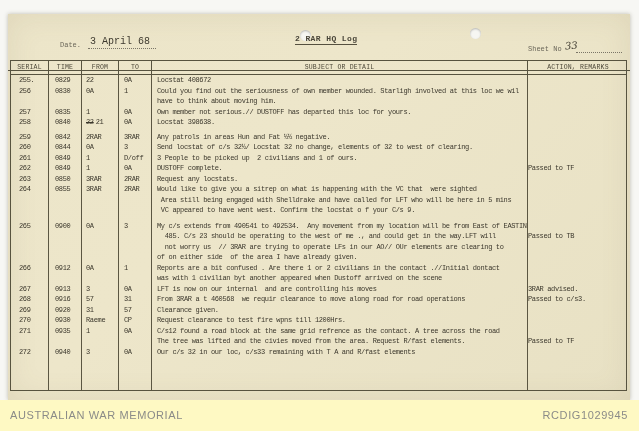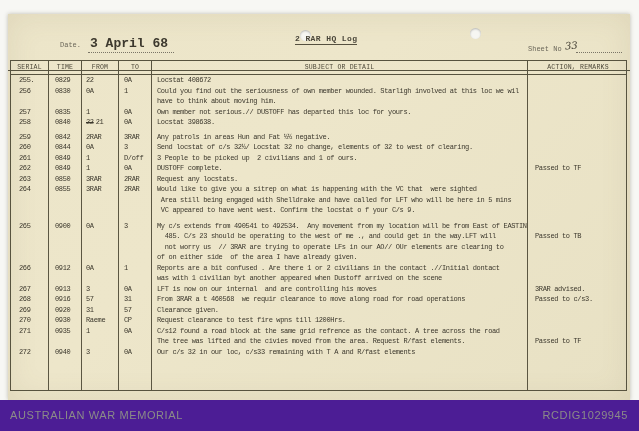--- a/index.html
+++ b/index.html
@@ -9,21 +9,21 @@
   .paper{position:absolute;left:8px;top:14px;width:622px;height:386px;
          background:linear-gradient(135deg,#ece5c9 0%,#ede6ca 40%,#e8e1c4 100%);
          box-shadow:0 0 4px rgba(80,75,55,.35), inset 0 0 30px rgba(120,110,70,.12);}
   .punch{position:absolute;width:11px;height:11px;border-radius:50%;
          background:#f6f6f2;box-shadow:inset 0 1px 2px rgba(0,0,0,.25);}
   .hole-1{left:292px;top:16px}
   .hole-2{left:462px;top:14px}
   
   .doc-head{position:absolute;left:0;top:14px;width:100%;height:32px;color:#4a463a;}
   .date-label{position:absolute;left:52px;top:13px;font-size:7px;color:#6b675a;}
-  .date-value{position:absolute;left:80px;top:8px;font-size:13px;font-weight:bold;color:#3d392e;
+  .date-value{position:absolute;left:80px;top:8px;font-size:10px;font-weight:normal;color:#3d392e;
               border-bottom:1px dotted #7a7567;padding:0 6px 1px 2px;}
   .doc-title{position:absolute;left:287px;top:6px;font-size:8px;font-weight:bold;color:#4a463a;
              border-bottom:1px solid #55503f;padding-bottom:1px;letter-spacing:.4px;}
   .sheet-label{position:absolute;left:520px;top:17px;font-size:7px;color:#6b675a;}
   .sheet-value{position:absolute;left:557px;top:12px;font-size:10px;color:#3f3b30;
                font-family:"DejaVu Serif",serif;font-style:italic;transform:rotate(-4deg);}
   .sheet-dots{position:absolute;left:568px;top:24px;width:46px;border-bottom:1px dotted #7a7567;}
   .head-rule{position:absolute;left:0;top:42px;width:622px;border-top:1px solid #57533f;}
   
   .log-table{position:absolute;left:2px;top:46px;width:617px;color:#3b372c;}
@@ -35,24 +35,24 @@
   .tbody{position:relative;height:315px;border-left:1px solid #57533f;border-right:1px solid #57533f;
          border-bottom:1px solid #57533f;overflow:hidden;}
   .vline{position:absolute;top:0;bottom:0;width:0;border-left:1px solid #5b5642;}
   .log-row{display:grid;grid-template-columns:37px 33px 37px 33px 376px 100px;}
   .cell{font-size:7px;letter-spacing:-.35px;line-height:10.5px;white-space:pre;overflow:hidden;}
   .c-serial{padding-left:8px;}
   .c-time{padding-left:7px;}
   .c-from{padding-left:5px;}
   .c-to{padding-left:6px;}
   .c-detail{padding-left:6px;}
-  .c-action{padding-left:8px;}
+  .c-action{padding-left:1px;}
   .struck{text-decoration:line-through;margin-right:2px;}
   
-  .footer{position:absolute;left:0;bottom:0;width:639px;height:31px;background:#4c1d95;
+  .footer{position:absolute;left:0;bottom:0;width:639px;height:31px;background:#fef9c3;
           font-family:"Liberation Sans","DejaVu Sans",sans-serif;color:#8b8b88;}
   .footer .left{position:absolute;left:10px;top:9px;font-size:11px;letter-spacing:.6px;}
   .footer .right{position:absolute;right:11px;top:9px;font-size:11px;letter-spacing:.6px;}
 </style>
 </head>
 <body>
 
 <div class="stage">
   <div class="paper">
     <div class="punch hole-1"></div>

